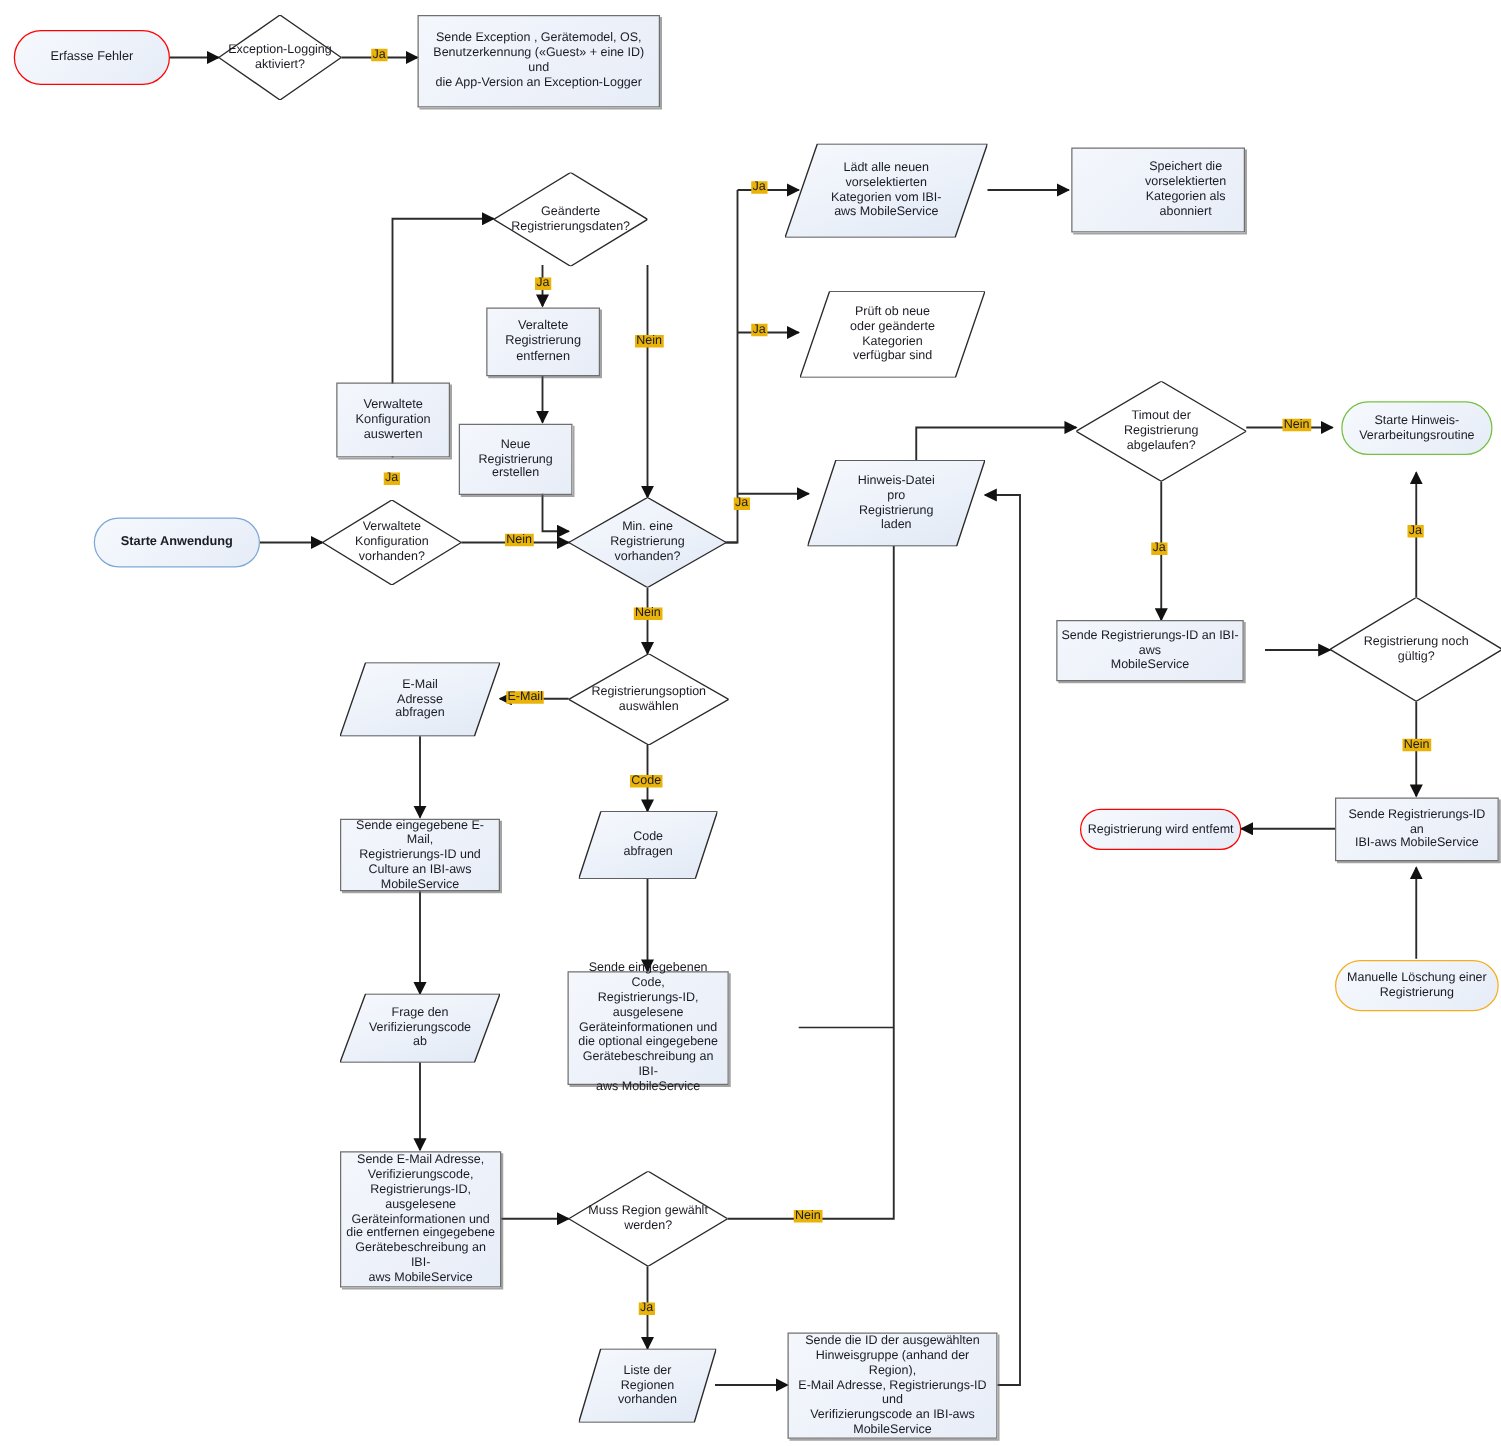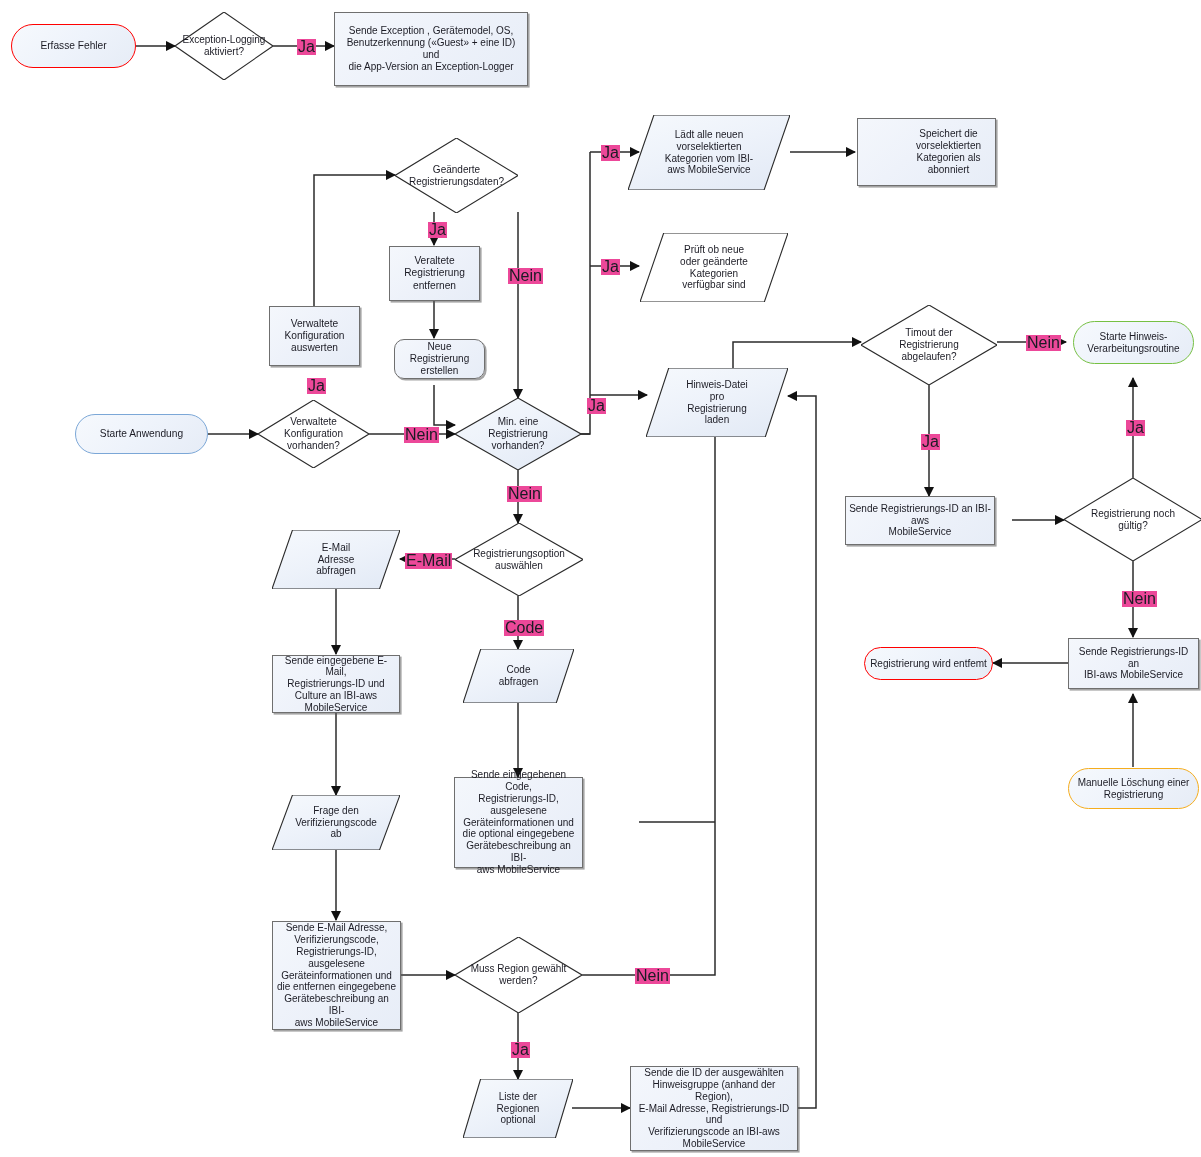--- a/index.html
+++ b/index.html
@@ -71,29 +71,29 @@
     width: 100%; height: 100%;
     z-index: -1;
   }
   
   .shape-term {
     border-radius: 999px;
     border: 1.6px solid #888;
     background: linear-gradient(140deg, #f6f9fd 0%, #eef3fb 50%, #e6ecf6 100%);
   }
   .term-red   { border-color: #ff0000; }
-  .term-blue  { border-color: #7ba7d7; }
+  .term-blue  { border-color: #7ba7d7; font-weight: bold; }
   .term-green { border-color: #76c043; }
   .term-amber { border-color: #f5ad1e; }
 
   .edge-label {
     position: absolute;
-    font-size: 16px;
+    font-size: 10px;
     color: #1b1b24;
-    background: #ec4899;
+    background: #eab308;
     padding: 0 1px;
     white-space: nowrap;
     z-index: 4;
     line-height: 1;
   }
   .fs9  { font-size: 10px; }
   .fs10 { font-size: 10.2px; }
 </style>
 </head>
 <body>
@@ -206,21 +206,21 @@
 Benutzerkennung («Guest» + eine ID) und
 die App-Version an Exception-Logger</span>
   </div>
 
   <div class="node shape-process fs10" style="left:389px; top:246px; width:91px; height:55px;">
     <span class="txt">Veraltete
 Registrierung
 entfernen</span>
   </div>
 
-  <div class="node shape-process fs9" style="left:394px; top:339px; width:91px; height:40px;border-radius:10px;">
+  <div class="node shape-process fs9" style="left:367px; top:339px; width:91px; height:57px;">
     <span class="txt">Neue Registrierung
 erstellen</span>
   </div>
 
   <div class="node shape-process fs10" style="left:269px; top:306px; width:91px; height:60px;">
     <span class="txt">Verwaltete
 Konfiguration
 auswerten</span>
   </div>
 
@@ -397,21 +397,21 @@
     <span class="txt">Code
 abfragen</span>
   </div>
 
   <div class="node shape-data fs9" style="left:463px; top:1079px; width:110px; height:59px;">
     <svg class="para-svg" viewBox="0 0 100 100" preserveAspectRatio="none">
       <polygon points="16,0 100,0 84,100 0,100" fill="url(#shapeGrad)" stroke="#2b2b2b" stroke-width="1.1" vector-effect="non-scaling-stroke"></polygon>
     </svg>
     <span class="txt">Liste der
 Regionen
-optional</span>
+vorhanden</span>
   </div>
 
   <div class="edge-label" style="left:297px; top:39px;">Ja</div>
   <div class="edge-label" style="left:428px; top:222px;">Ja</div>
   <div class="edge-label" style="left:508px; top:268px;">Nein</div>
   <div class="edge-label" style="left:307px; top:378px;">Ja</div>
   <div class="edge-label" style="left:404px; top:427px;">Nein</div>
   <div class="edge-label" style="left:601px; top:145px;">Ja</div>
   <div class="edge-label" style="left:601px; top:259px;">Ja</div>
   <div class="edge-label" style="left:587px; top:398px;">Ja</div>

